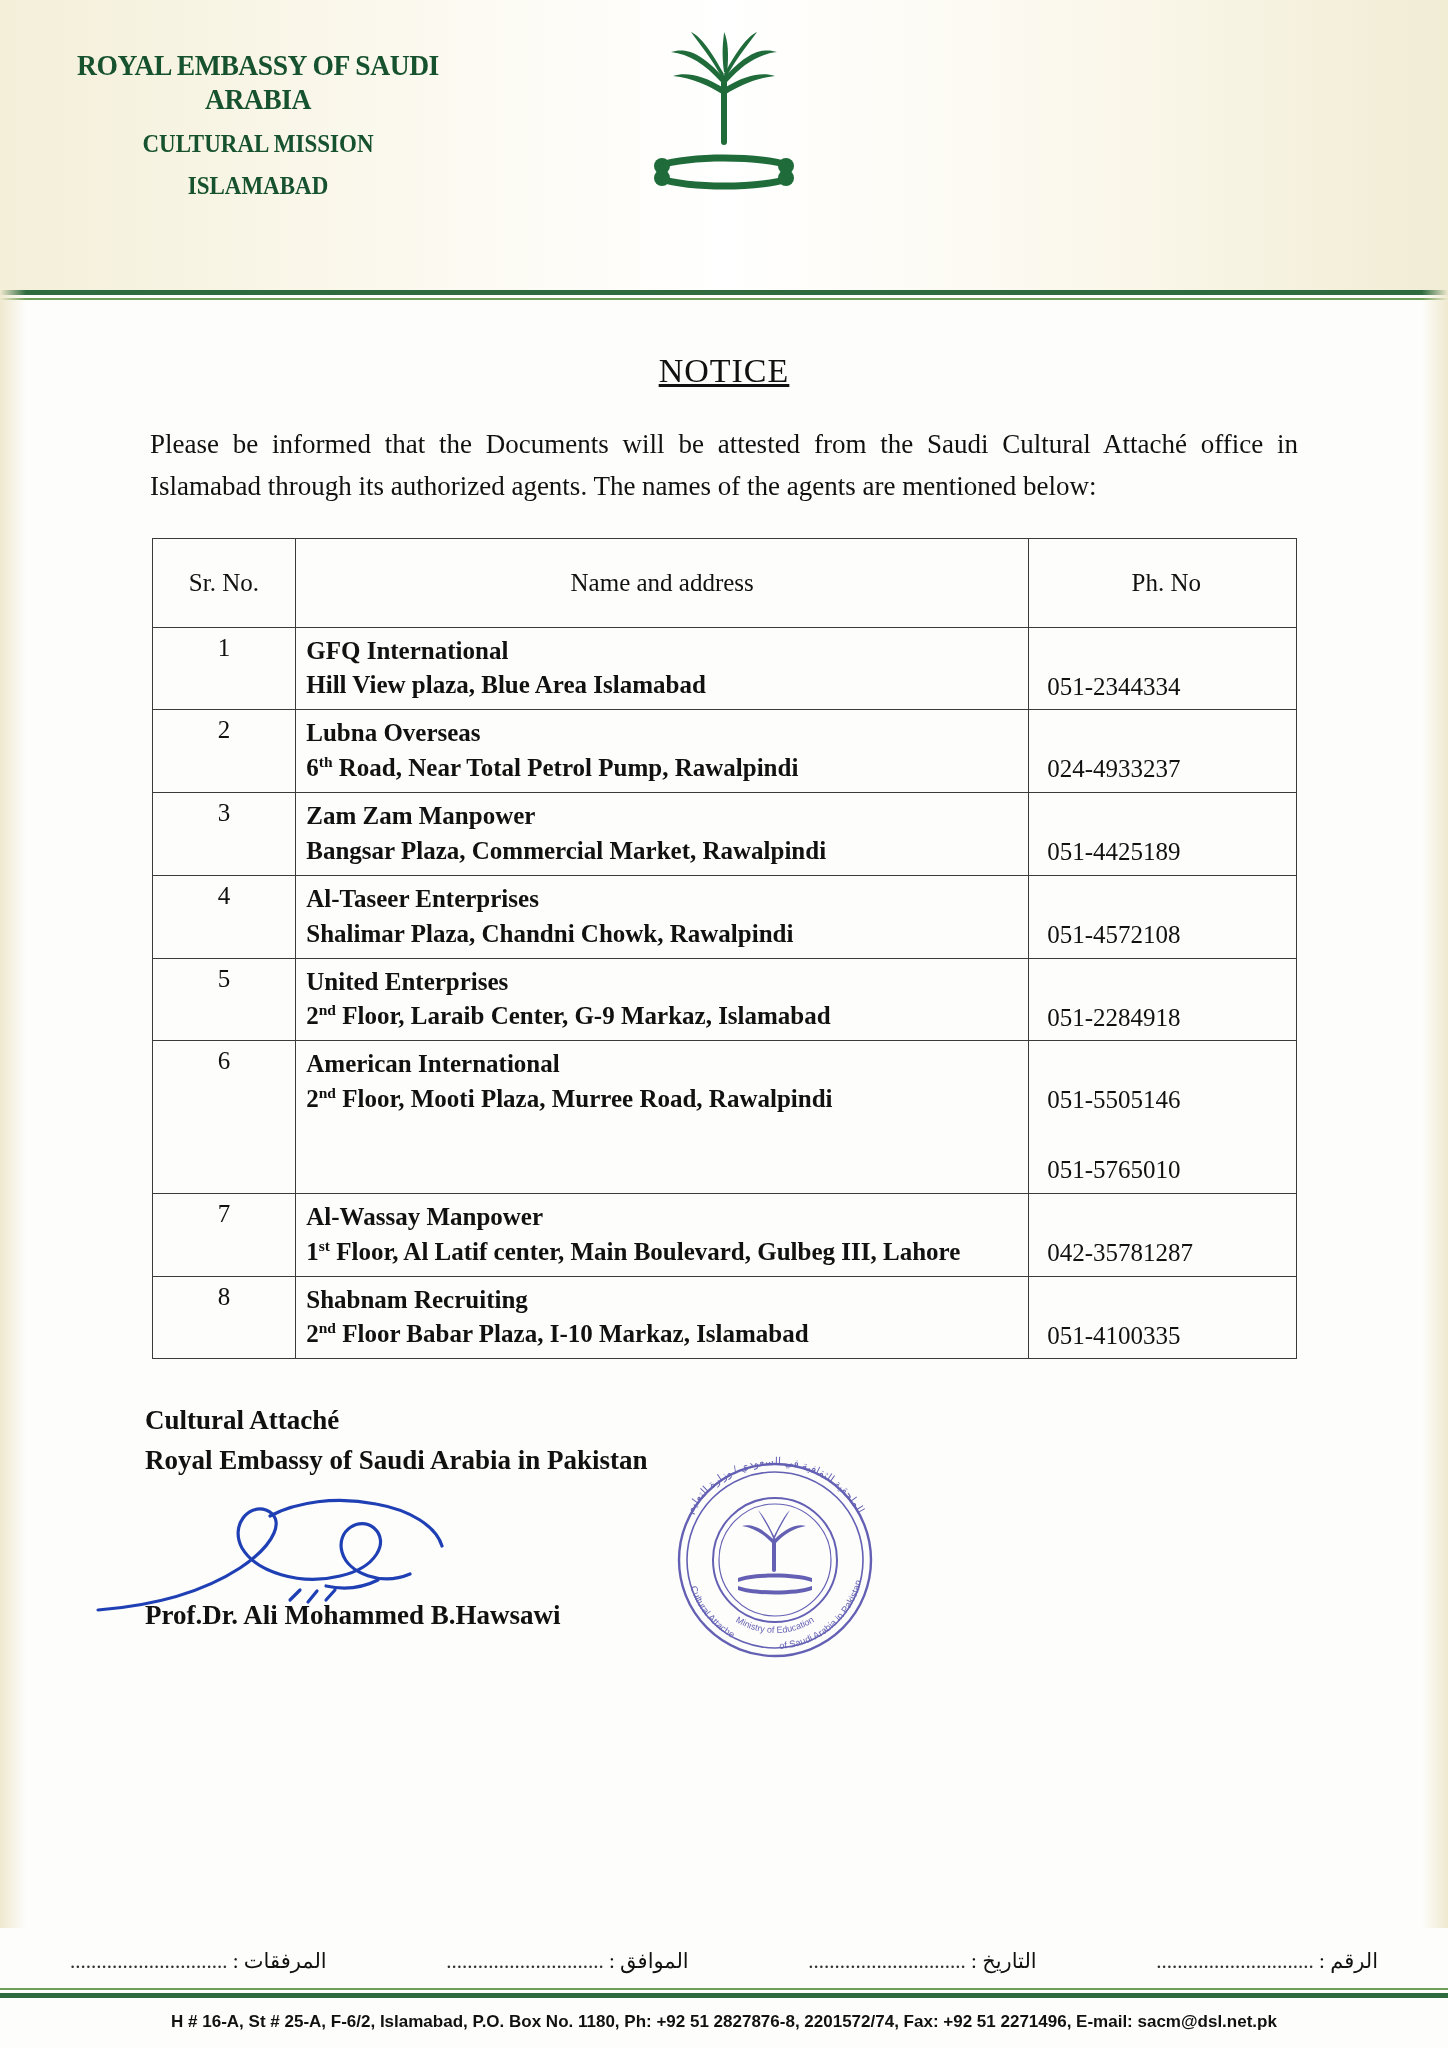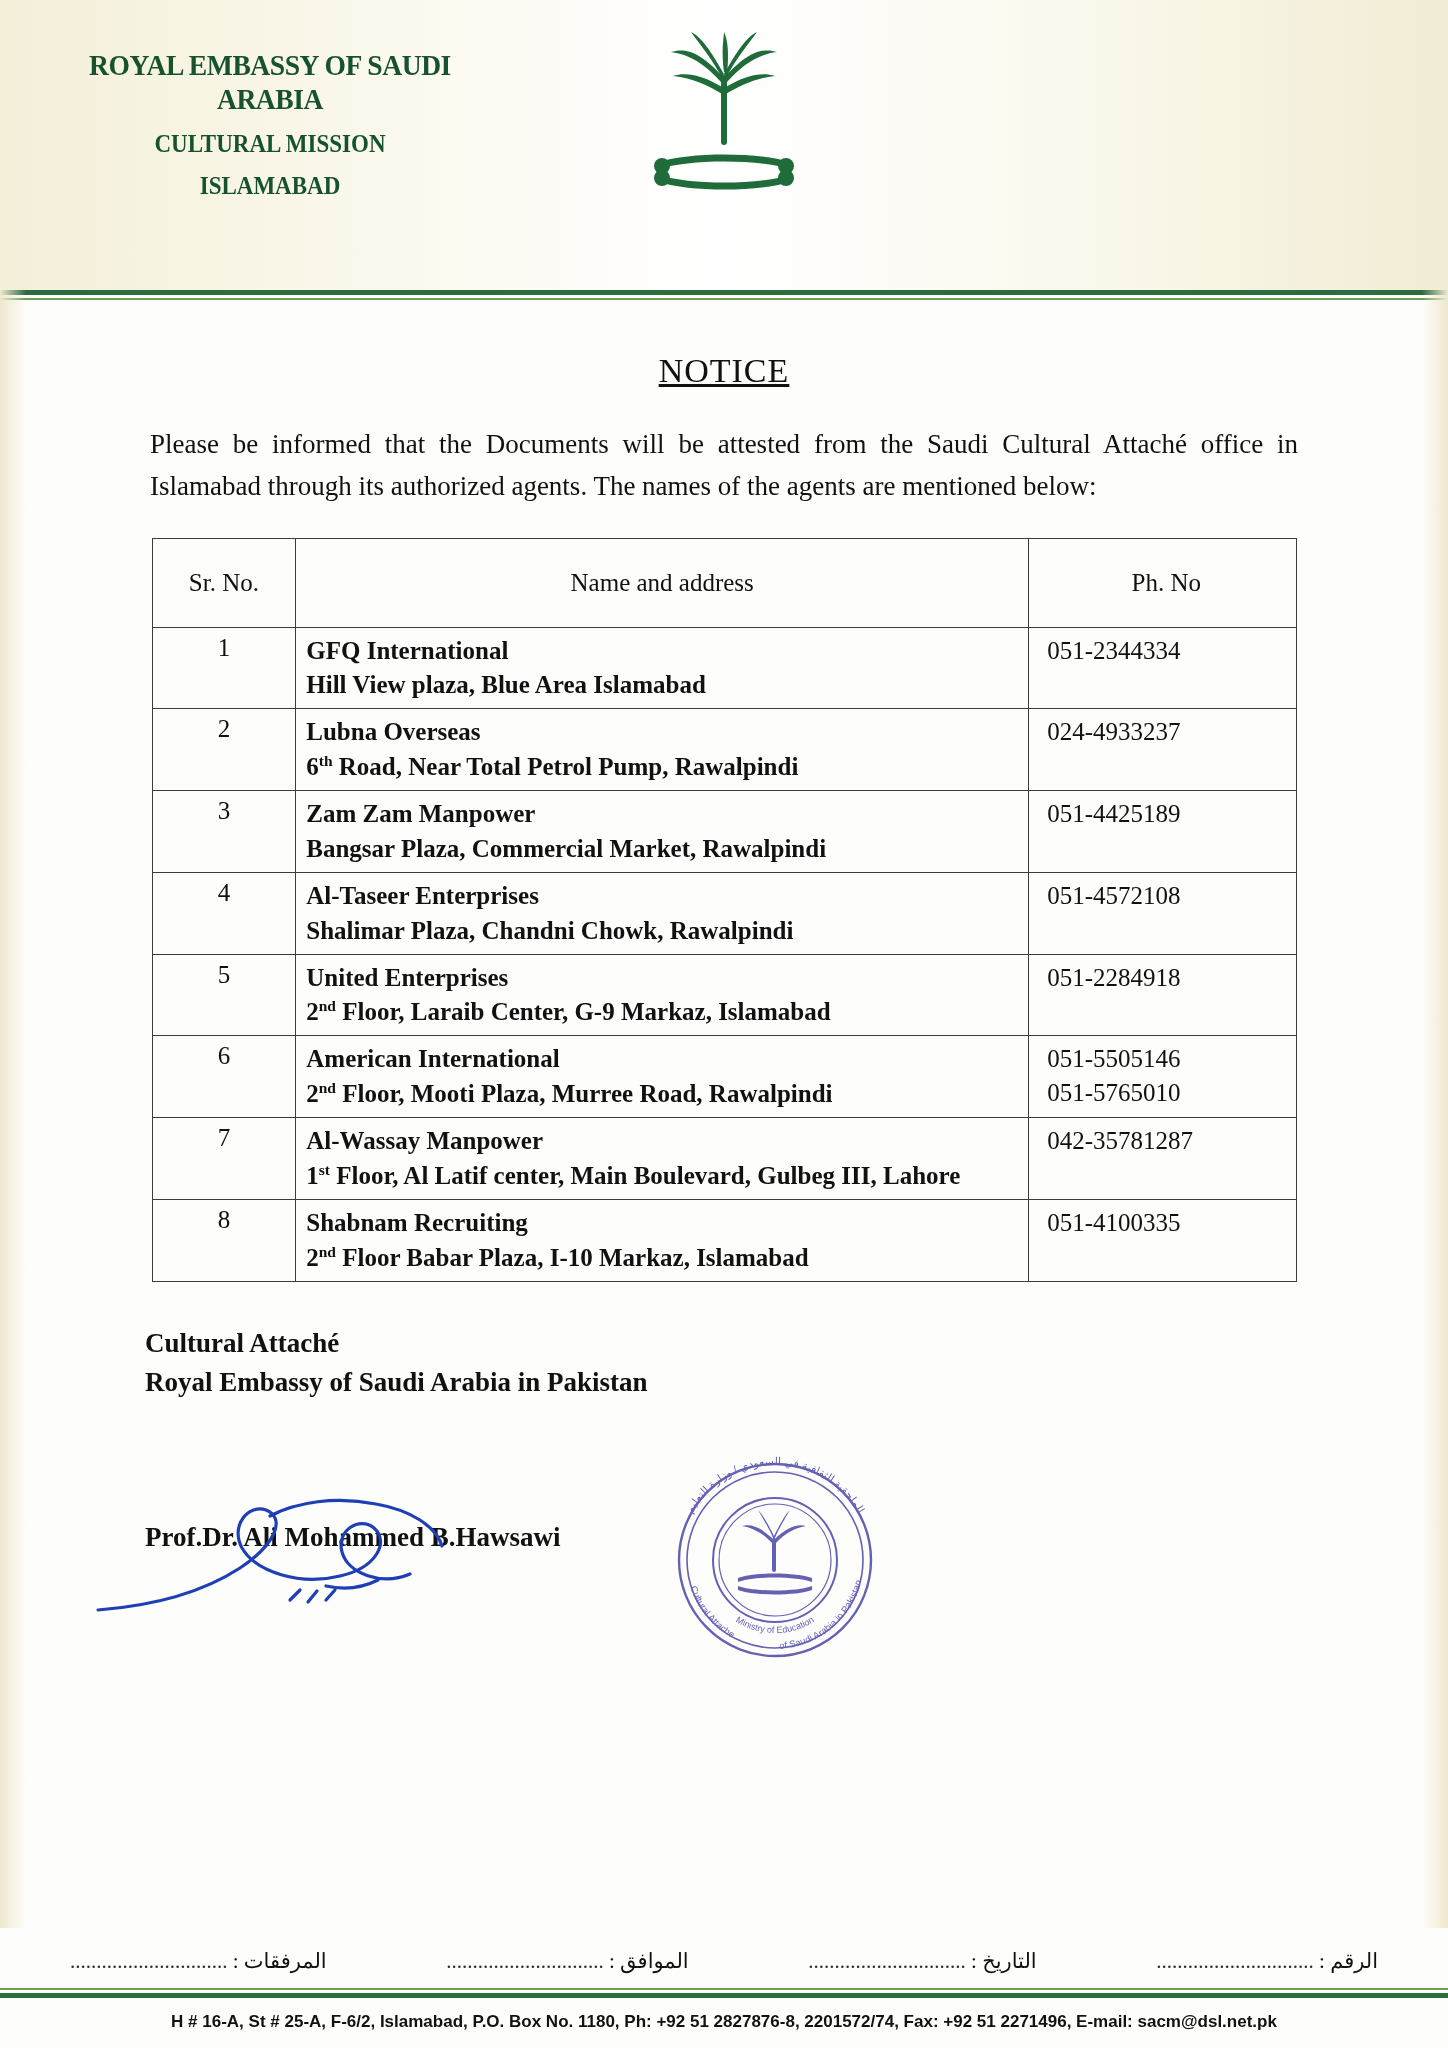--- a/index.html
+++ b/index.html
@@ -20,21 +20,21 @@
 
   
   .letterhead {
     position: relative;
     height: 290px;
     background: linear-gradient(90deg, #f3efd9 0%, #faf7ea 22%, #ffffff 50%, #faf7ea 78%, #f1ecd4 100%);
     border-bottom: none;
   }
   .lh-left {
     position: absolute;
-    left: 60px;
+    left: 48px;
     top: 48px;
     width: 420px;
     text-align: center;
     color: #1f5a37;
   }
   .lh-left .l1 {
     font-family: "Liberation Serif", serif;
     font-size: 30px;
     font-weight: bold;
     letter-spacing: -0.5px;
@@ -135,21 +135,21 @@
     font-weight: normal;
     font-size: 25px;
     padding: 30px 10px;
   }
   .col-sr { width: 130px; text-align: center; }
   .col-name { width: 760px; font-weight: bold; }
   .col-ph { width: 250px; text-align: left; padding-left: 18px !important; }
   td.col-sr { font-size: 25px; padding-top: 12px; }
   td.col-name .n1 { display: block; line-height: 1.35; }
   td.col-name .n2 { display: block; line-height: 1.4; }
-  td.col-ph .p { display: block; line-height: 1.35; }
+  td.col-ph .p { display: block; line-height: 1.35; margin-top: 36px; }
   sup { font-size: 0.62em; vertical-align: super; }
 
   
   .signoff {
     margin: 60px 0 0 50px;
     font-size: 27px;
     color: #111;
   }
   .sig-title {
     margin: 42px 0 0 50px;

